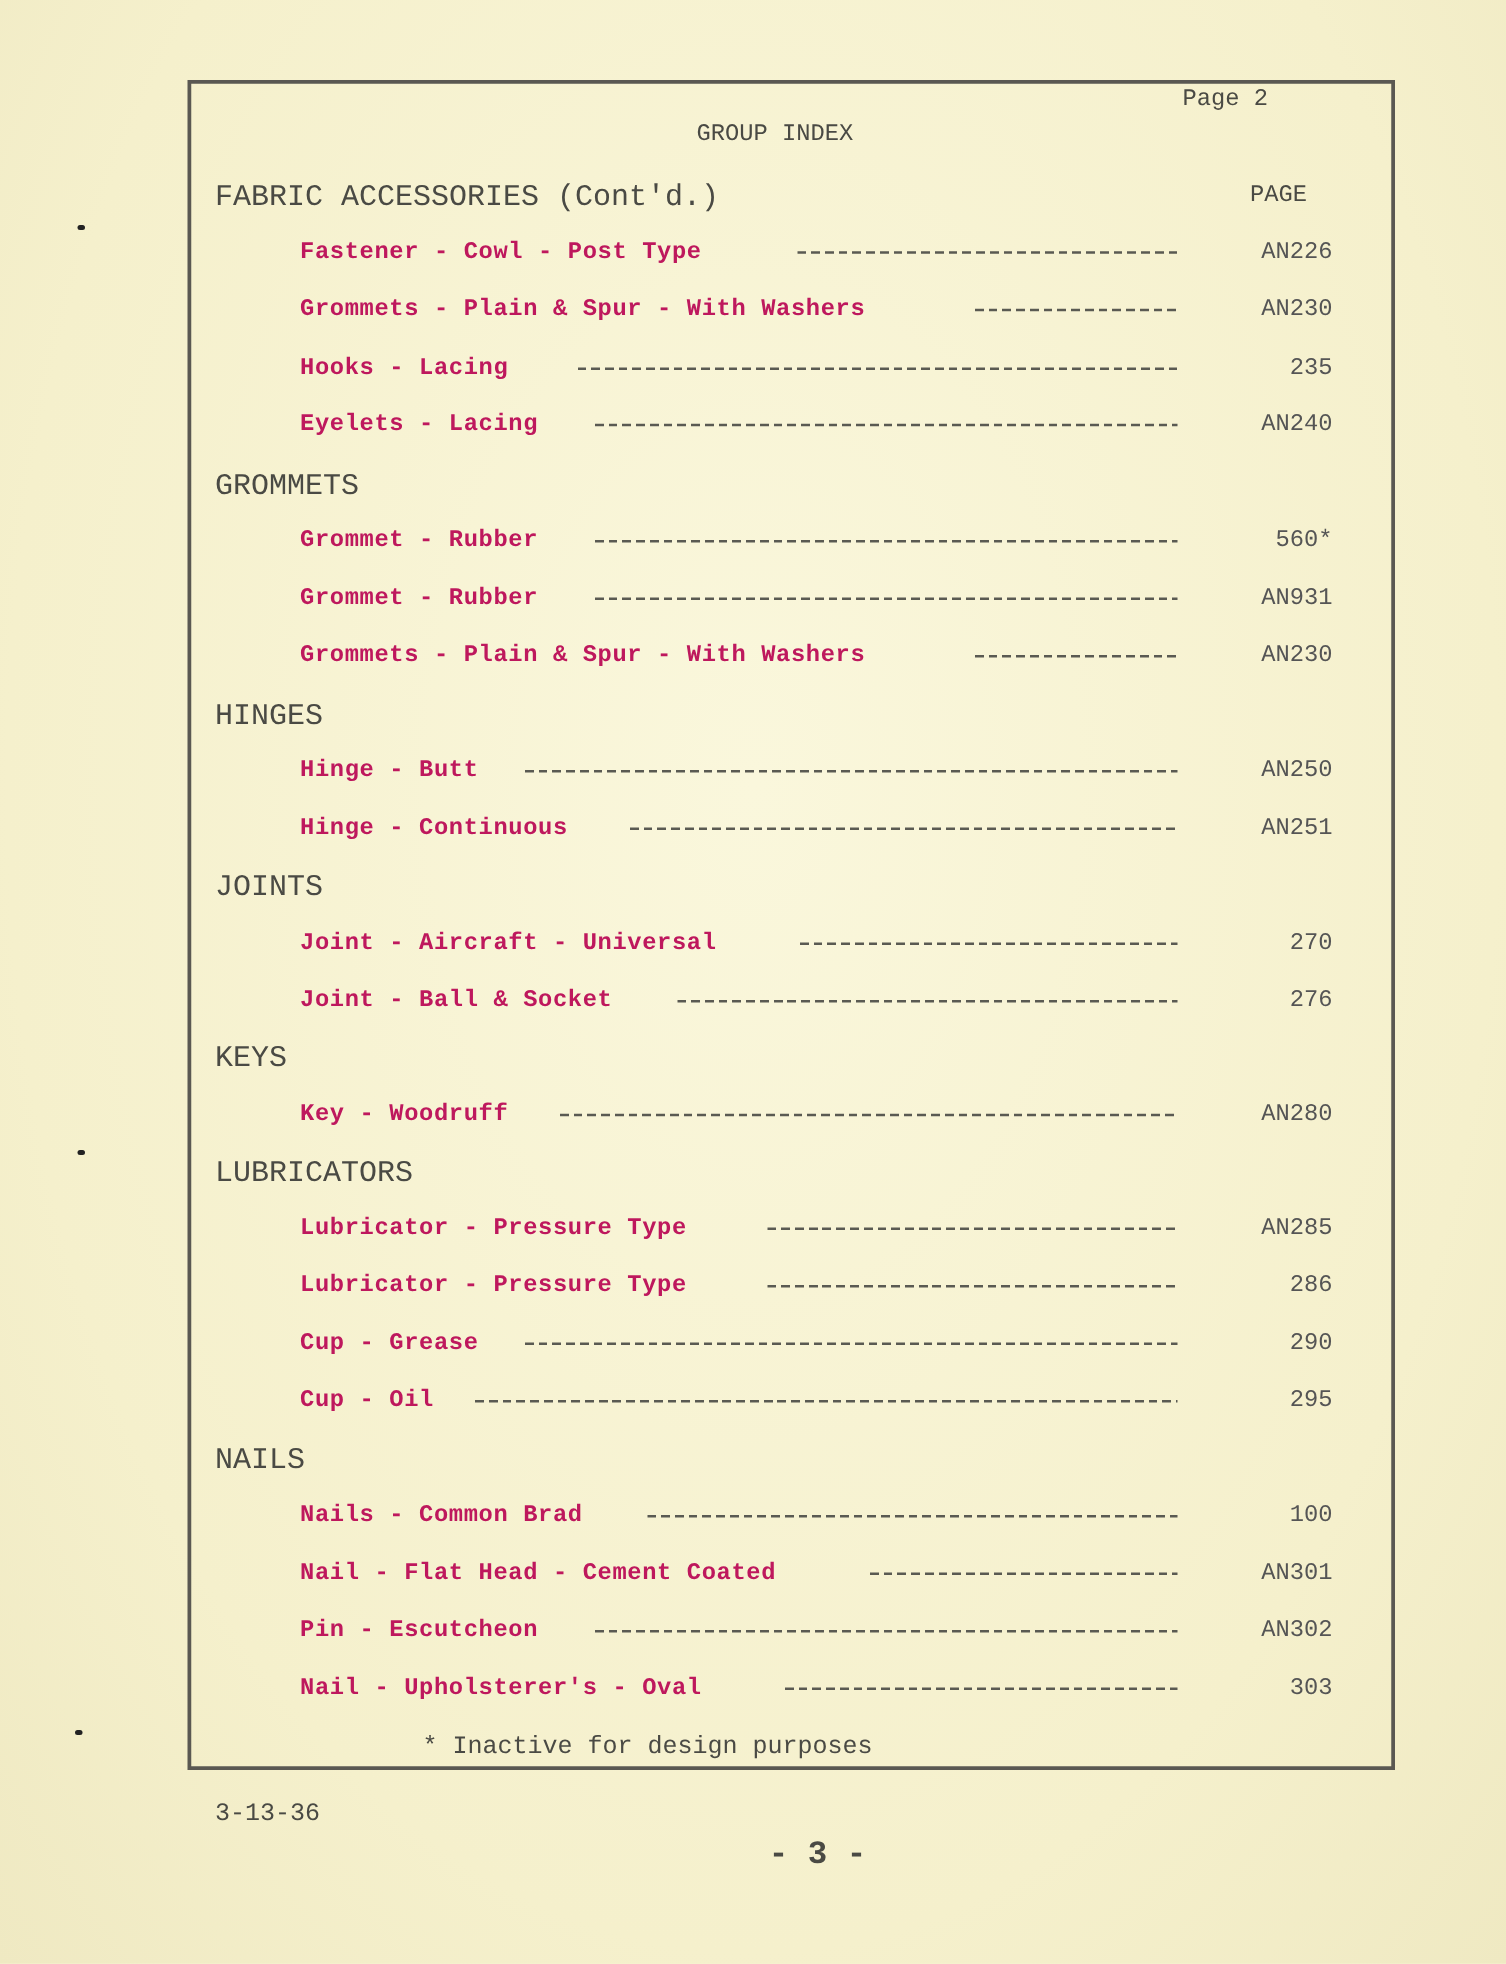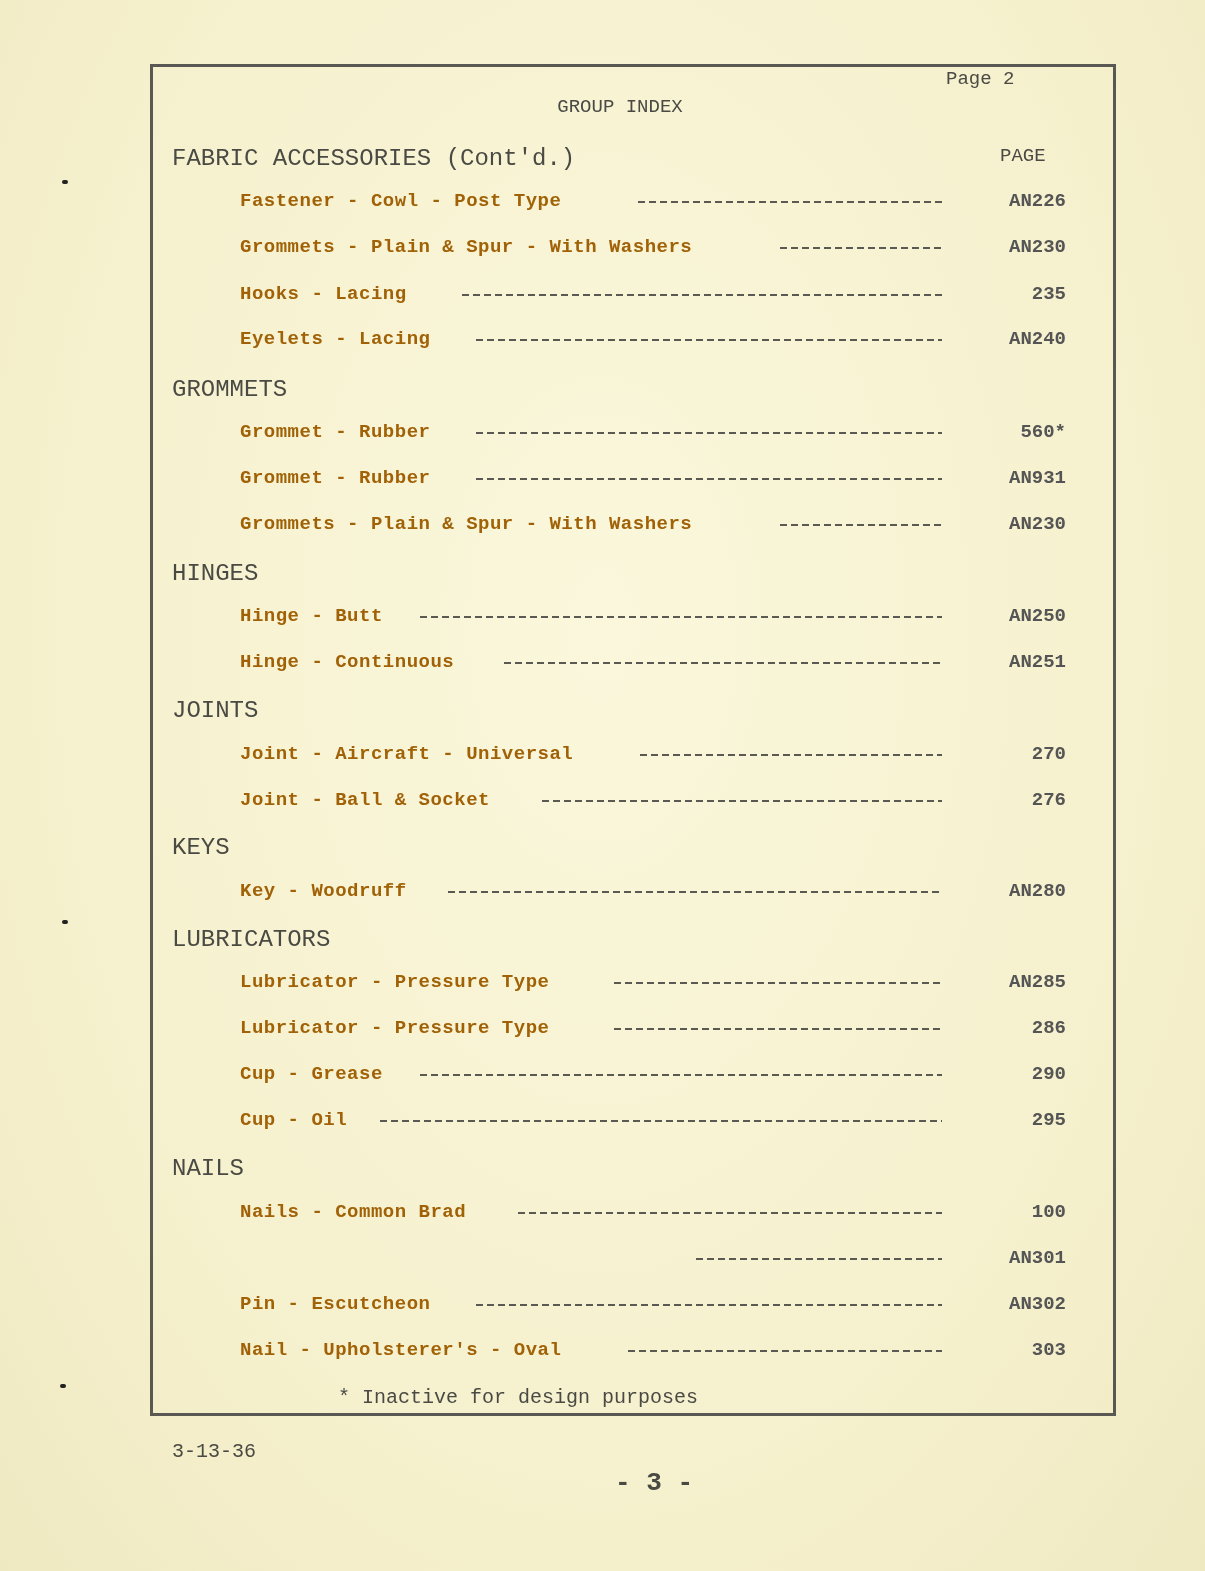--- a/index.html
+++ b/index.html
@@ -23,26 +23,26 @@
     border-top-width: 3px;
     box-sizing: border-box;
   }
   .page-no { position: absolute; left: 946px; top: 68px; font-size: 19px; }
   .title { position: absolute; left: 0; width: 1240px; top: 96px; text-align: center; font-size: 19px; letter-spacing: 0px; }
   .page-col-hdr { position: absolute; left: 1000px; top: 145px; font-size: 19px; }
   .section {
     position: absolute; left: 172px; font-size: 24px;
   }
   .row { position: absolute; left: 240px; width: 870px; height: 24px; font-size: 19px; }
-  .row .label { position: absolute; left: 0; top: 0; white-space: nowrap; font-weight: bold; color: #a16207; letter-spacing: 0.5px; }
+  .row .label { position: absolute; left: 0; top: 0; white-space: nowrap; font-weight: bold; color: #be185d; letter-spacing: 0.5px; }
   .row .leader {
     position: absolute; top: 11px; height: 2px; right: 168px;
     background: repeating-linear-gradient(90deg, #5a5a52 0 7px, transparent 7px 11px);
   }
-  .row .pageref { position: absolute; right: 44px; top: 0; text-align: right; color: #555; font-weight: bold; }
+  .row .pageref { position: absolute; right: 44px; top: 0; text-align: right; color: #555; }
   .footnote { position: absolute; left: 338px; top: 1386px; font-size: 20px; text-align: right; }
   .date { position: absolute; left: 172px; top: 1440px; font-size: 20px; }
   .folio { position: absolute; left: 615px; top: 1468px; font-size: 26px; font-weight: bold; }
   .mark { position: absolute; width: 6px; height: 4px; background: #222; border-radius: 2px; }
 </style>
 </head>
 <body>
 
 <div class="page-bg"></div>
 
@@ -149,20 +149,21 @@
     <span class="leader" style="left:140px"></span>
     <span class="pageref">295</span>
   </div>
 
 <div class="row" style="top:1201px">
     <span class="label">Nails - Common Brad</span>
     <span class="leader" style="left:278px"></span>
     <span class="pageref">100</span>
   </div>
 <div class="row" style="top:1247px">
+    <span class="label">Nail - Flat Head - Cement Coated</span>
     <span class="leader" style="left:456px"></span>
     <span class="pageref">AN301</span>
   </div>
 <div class="row" style="top:1293px">
     <span class="label">Pin - Escutcheon</span>
     <span class="leader" style="left:236px"></span>
     <span class="pageref">AN302</span>
   </div>
 <div class="row" style="top:1339px">
     <span class="label">Nail - Upholsterer's - Oval</span>

